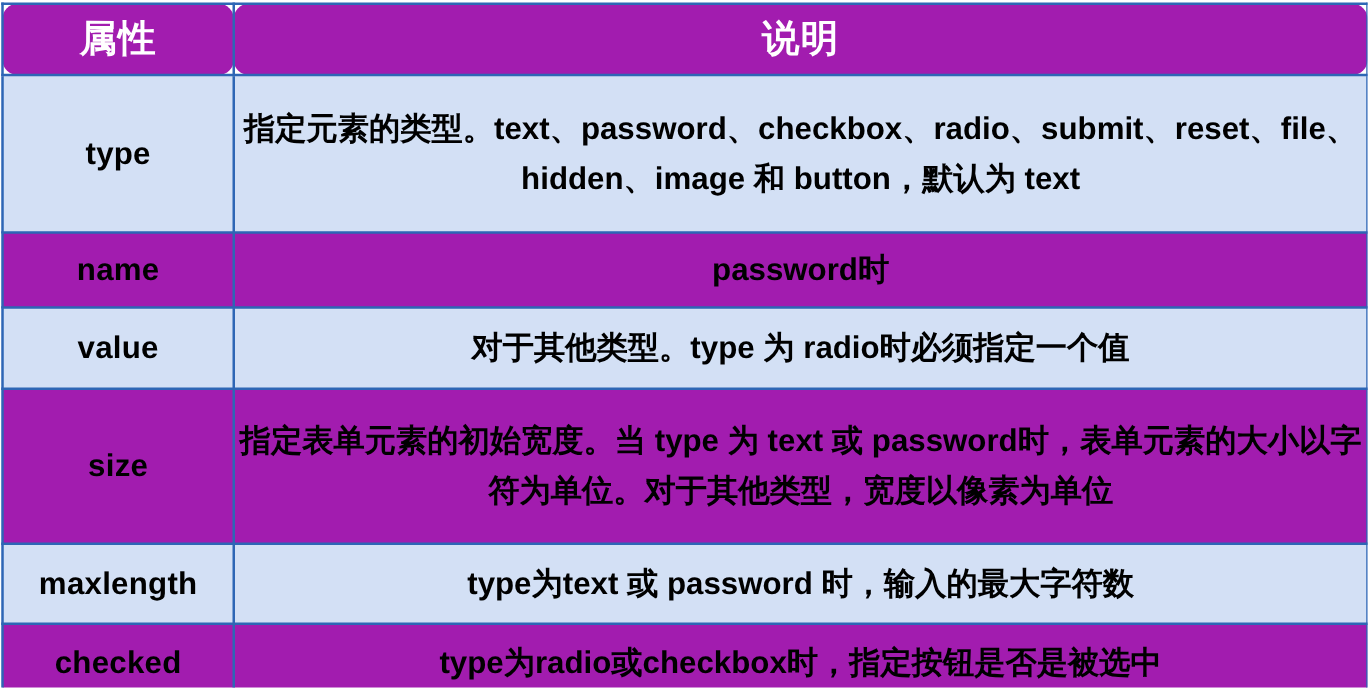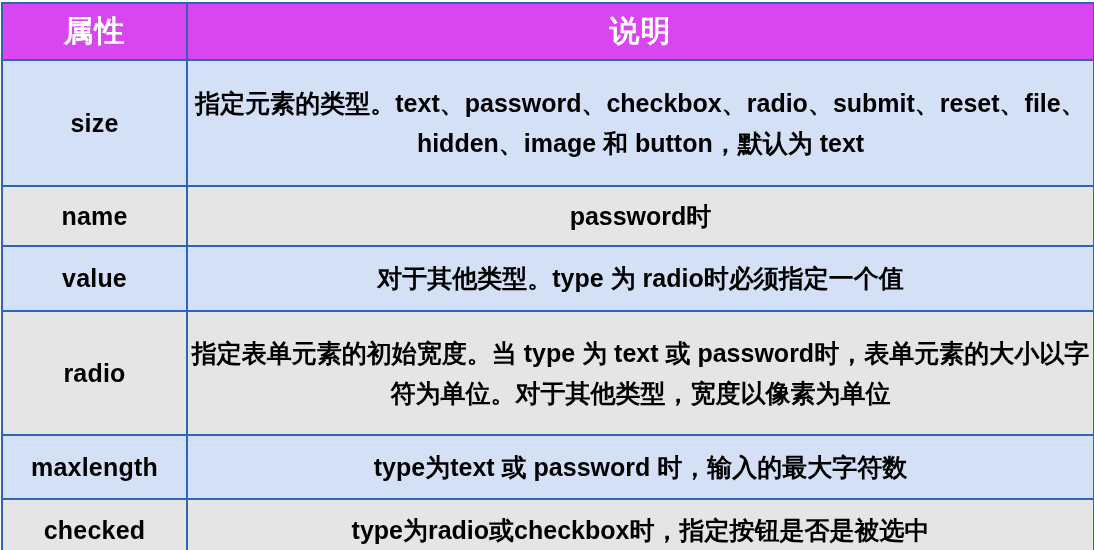--- a/index.html
+++ b/index.html
@@ -35,37 +35,38 @@
     border: 2px solid #2e66b5;
     padding: 0;
     vertical-align: middle;
   }
 
   col.col-attr { width: 185px; }
   col.col-desc { width: 907px; }
 
   
   thead th {
-    background: #d946ef;
+    background: #a21caf;
     color: #ffffff;
     font-size: 30px;
     font-weight: bold;
     text-align: center;
     height: 55px;
     letter-spacing: 1px;
+    border-radius: 12px;
   }
 
   
   tbody td {
     color: #000000;
     font-weight: bold;
   }
 
   tbody tr.row-dark td { background: #d3e0f5; }
-  tbody tr.row-light td { background: #e5e5e5; }
+  tbody tr.row-light td { background: #a21caf; }
 
   td.cell-attr {
     text-align: center;
     font-size: 25px;
     font-weight: bold;
     letter-spacing: 0.2px;
   }
 
   td.cell-desc {
     text-align: center;
@@ -107,33 +108,33 @@
       <col class="col-desc">
     </colgroup>
     <thead>
       <tr>
         <th>属性</th>
         <th>说明</th>
       </tr>
     </thead>
     <tbody>
       <tr class="row-dark r-type">
-        <td class="cell-attr">size</td>
+        <td class="cell-attr">type</td>
         <td class="cell-desc">指定元素的类型。text、password、checkbox、radio、submit、reset、file、hidden、image 和 button，默认为 text</td>
       </tr>
       <tr class="row-light r-name">
         <td class="cell-attr">name</td>
         <td class="cell-desc">password时</td>
       </tr>
       <tr class="row-dark r-value">
         <td class="cell-attr">value</td>
         <td class="cell-desc">对于其他类型。type 为 radio时必须指定一个值</td>
       </tr>
       <tr class="row-light r-size">
-        <td class="cell-attr">radio</td>
+        <td class="cell-attr">size</td>
         <td class="cell-desc">指定表单元素的初始宽度。当 type 为 text 或 password时，表单元素的大小以字符为单位。对于其他类型，宽度以像素为单位</td>
       </tr>
       <tr class="row-dark r-maxlen">
         <td class="cell-attr">maxlength</td>
         <td class="cell-desc">type为text 或 password 时，输入的最大字符数</td>
       </tr>
       <tr class="row-light r-check">
         <td class="cell-attr">checked</td>
         <td class="cell-desc">type为radio或checkbox时，指定按钮是否是被选中</td>
       </tr>

